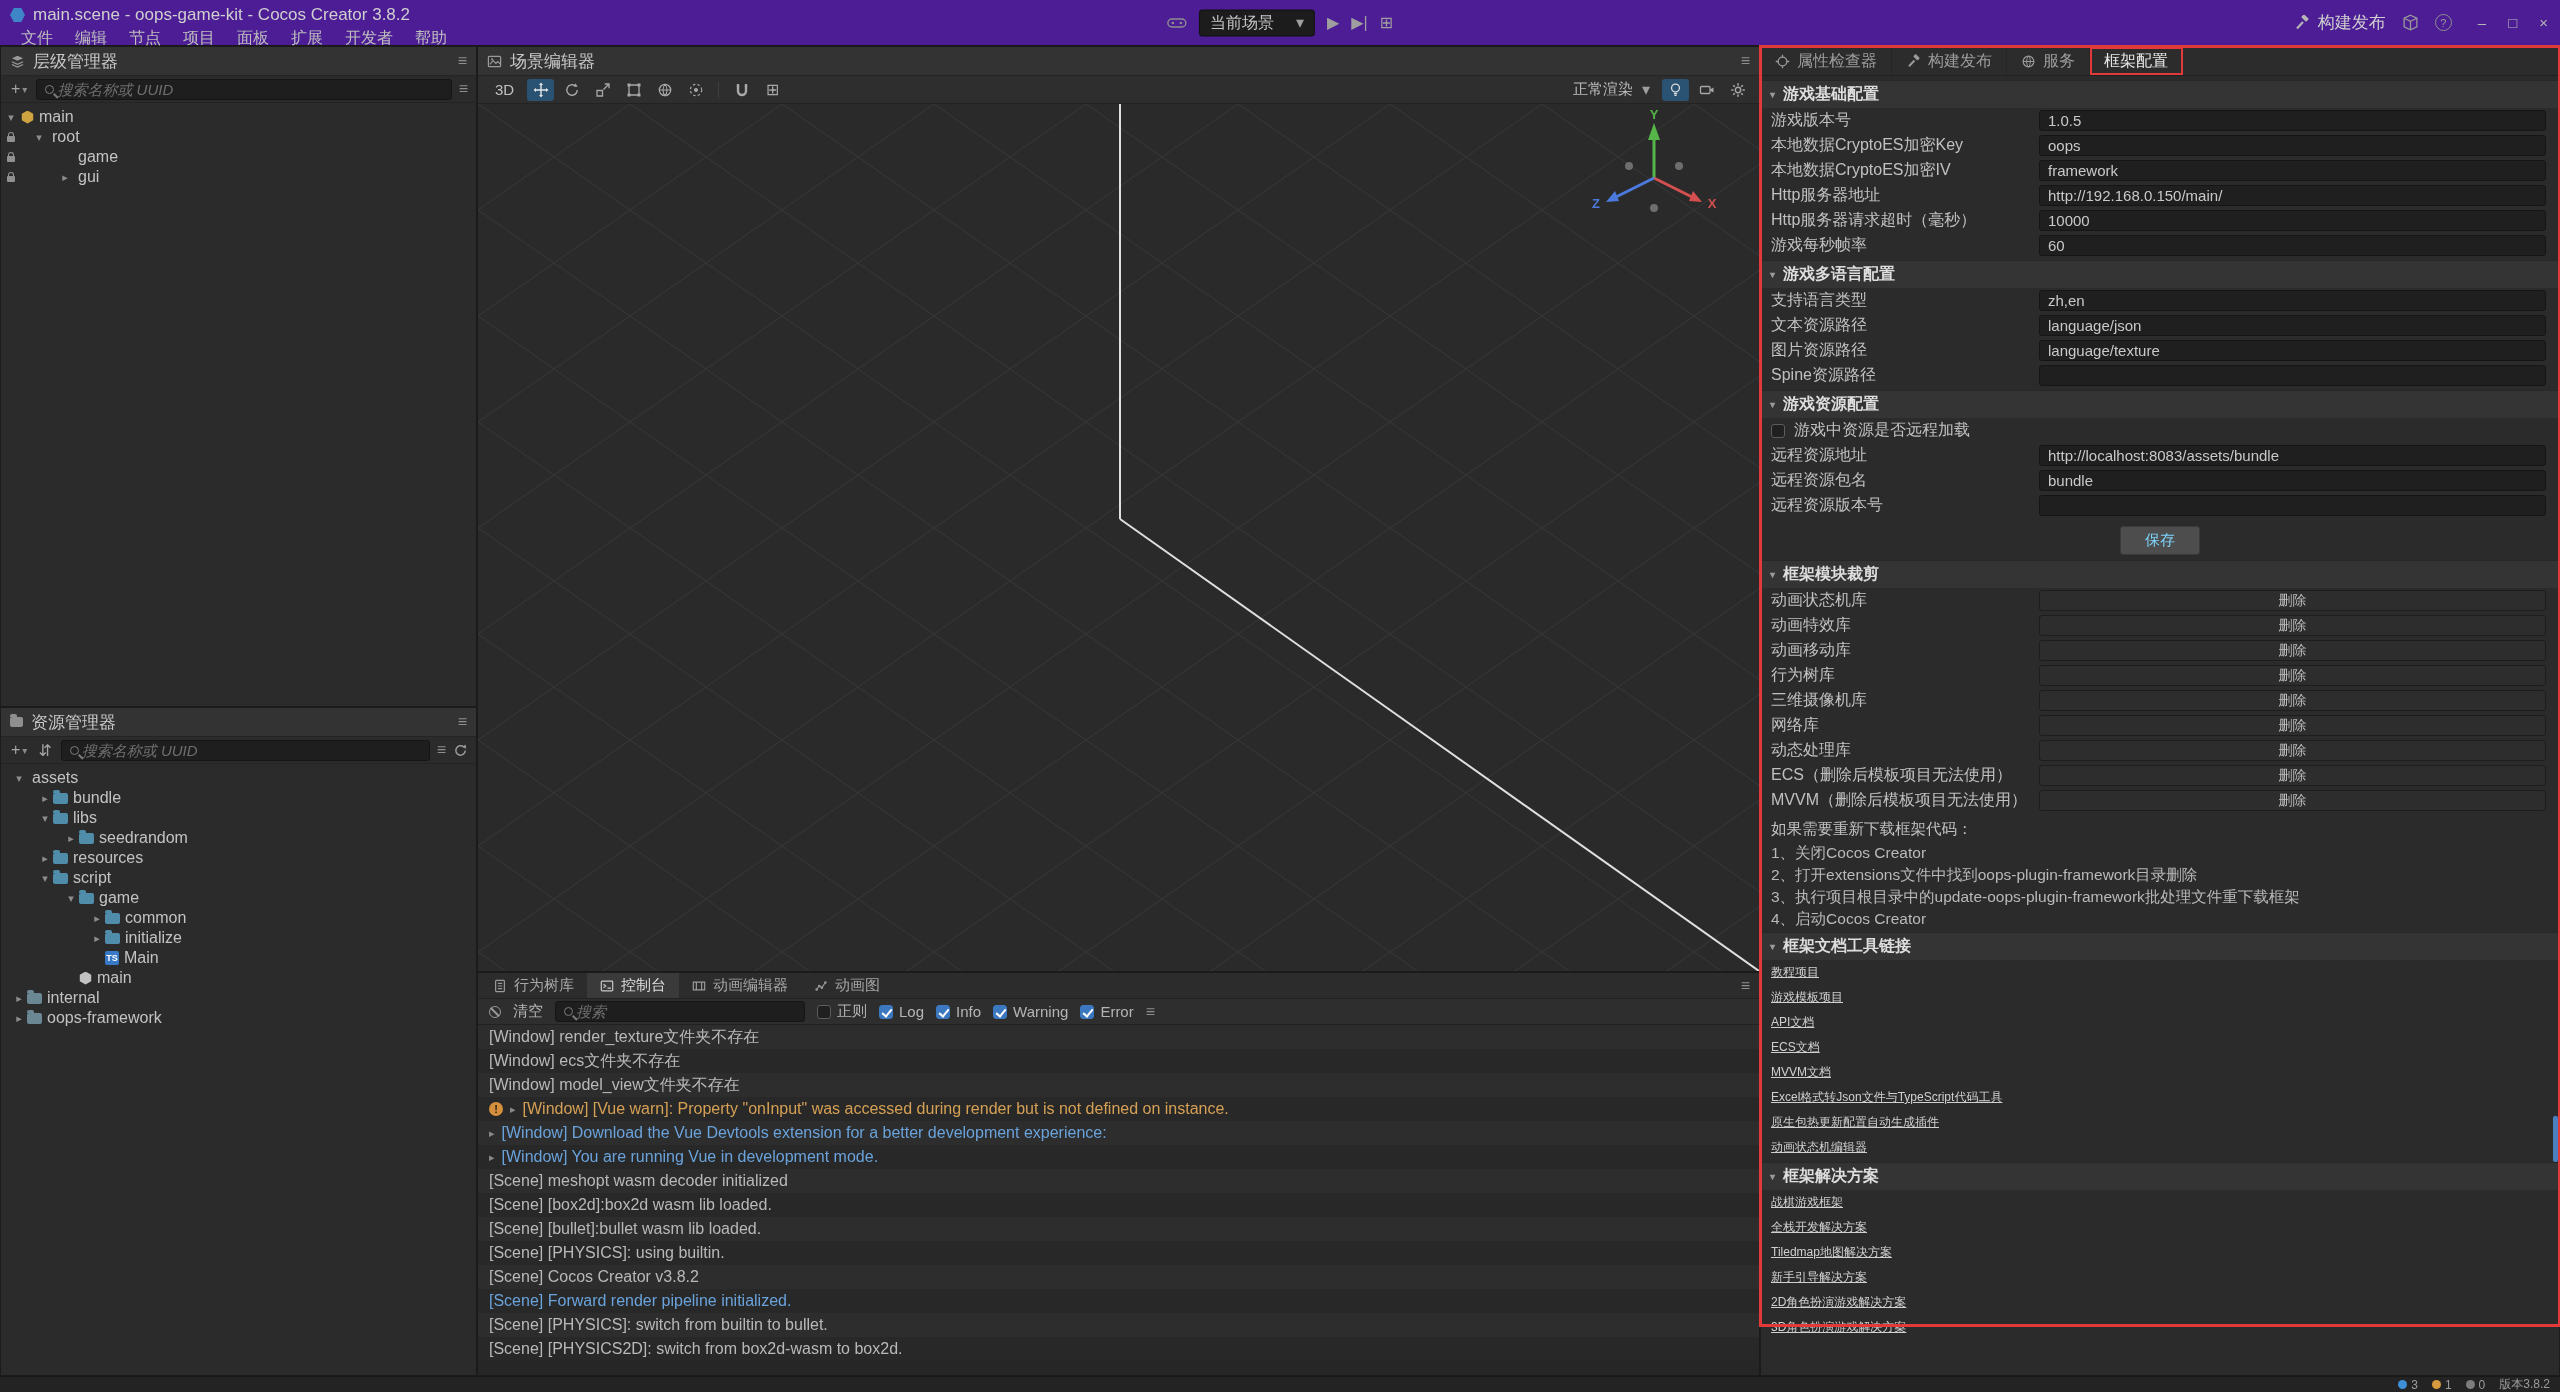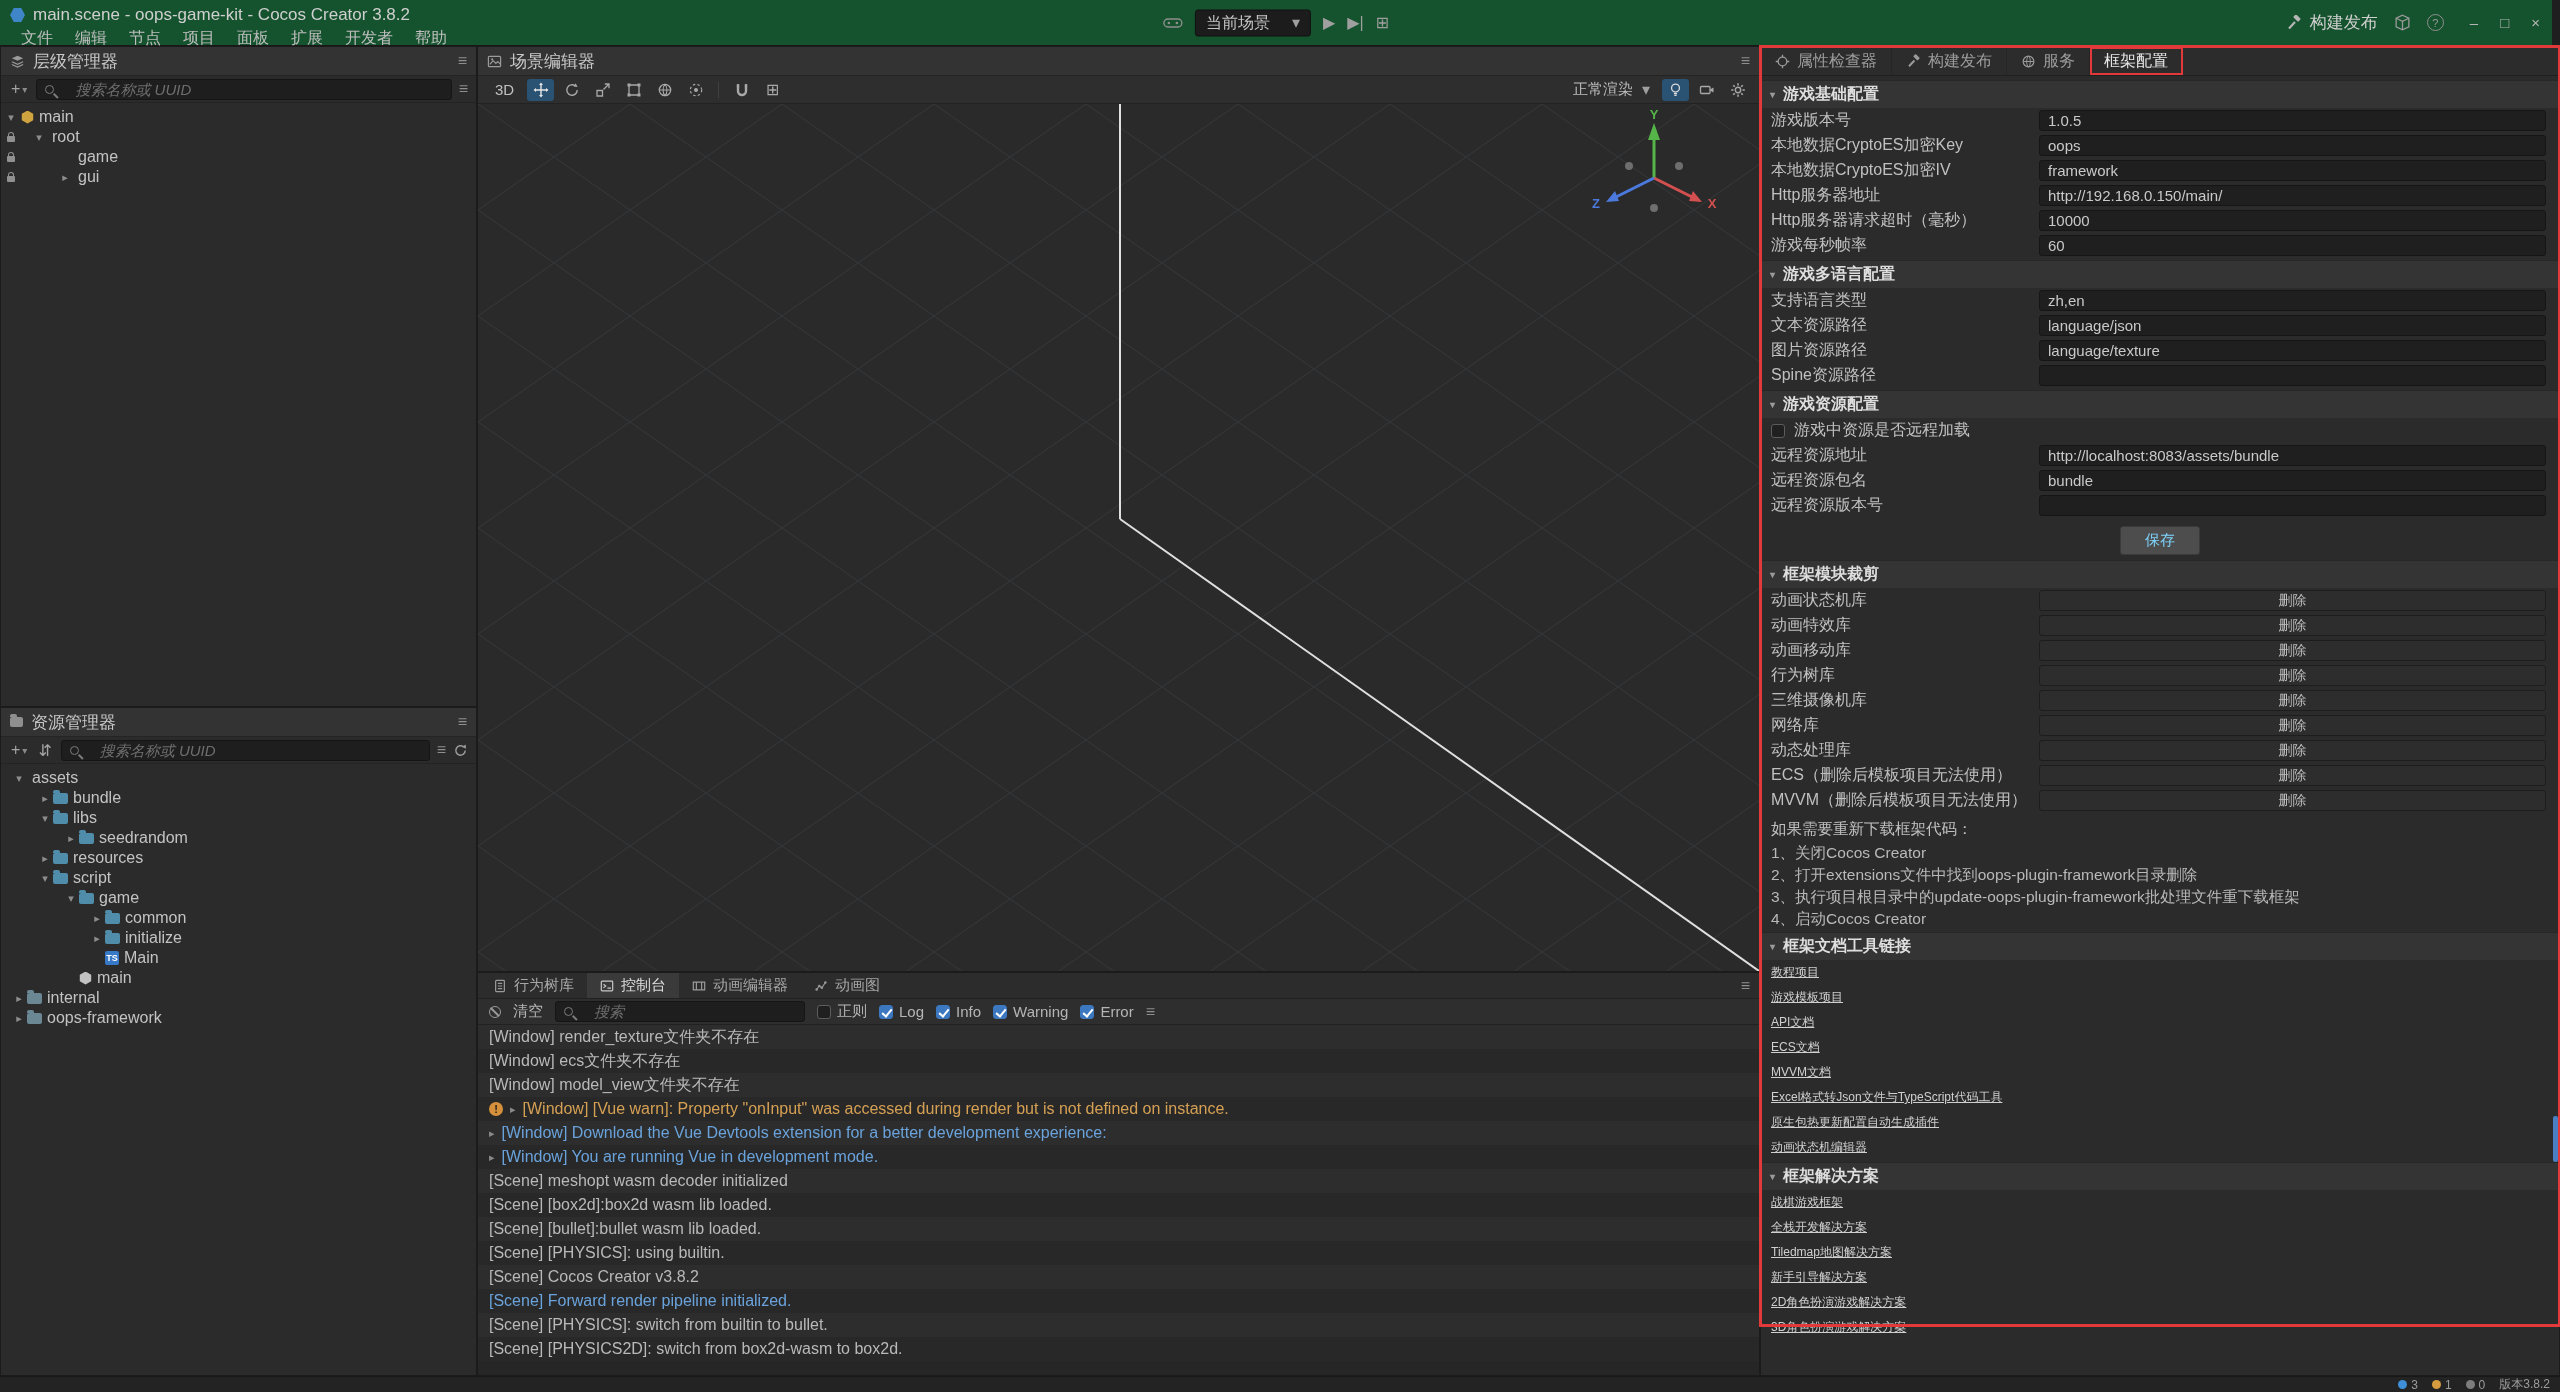--- a/index.html
+++ b/index.html
@@ -1,21 +1,21 @@
 <!DOCTYPE html>
 <html><head>
 <meta charset="utf-8">
 <style>
   *{margin:0;padding:0;box-sizing:border-box}
   html,body{background:#141414}
   #app{position:relative;width:2560px;height:1392px;background:#1f1f1f;overflow:hidden;
        font-family:"Liberation Sans",sans-serif;color:#c8c8c8;-webkit-font-smoothing:antialiased;cursor:default}
 
   
-  .titlebar{position:absolute;top:0;left:0;right:8px;height:46px;background:#14532d;border-bottom:1px solid #181818;display:flex;align-items:stretch}
+  .titlebar{position:absolute;top:0;left:0;right:0;height:46px;background:#4c1d95;border-bottom:1px solid #181818;display:flex;align-items:stretch}
   .tb-left{padding:5px 0 0 10px;flex:1;min-width:0}
   .title-row{display:flex;align-items:center;gap:8px;font-size:17px;color:#cfcfcf}
   .logo-hex{width:15px;height:15px;background:#3e86c8;clip-path:polygon(25% 4%,75% 4%,100% 50%,75% 96%,25% 96%,0% 50%);flex:none}
   .menu-row{display:flex;margin-top:2px}
   .menu-item{padding:1px 11px;font-size:16px;color:#bdbdbd;border-radius:3px}
   .tb-center{position:absolute;left:50%;top:50%;transform:translate(-50%,-50%);display:flex;align-items:center;gap:12px}
   .scene-select{display:flex;align-items:center;gap:22px;background:#1c1c1c;border:1px solid #101010;border-radius:3px;padding:0 10px;height:27px;font-size:16px;color:#c5c5c5}
   .glyph-btn{color:#9f9f9f;font-size:16px;line-height:1}
   .tb-right{display:flex;align-items:center;gap:16px;padding:0 12px;margin-left:auto}
   .build-btn{display:flex;align-items:center;gap:8px;font-size:17px;color:#cfcfcf}
@@ -29,21 +29,21 @@
   .scene{left:477px;top:46px;width:1283px;height:926px}
   .console{left:477px;top:972px;width:1283px;height:404px}
   .inspector{left:1760px;top:46px;width:800px;height:1330px}
   .panel-header{height:29px;flex:none;background:#333;display:flex;align-items:center;gap:8px;padding:0 9px;font-size:17px;color:#c9c9c9;border-bottom:1px solid #242424}
   .ph-spacer{flex:1}
   .ph-menu{color:#8f8f8f;font-size:16px}
 
   .search-row{height:27px;flex:none;display:flex;align-items:center;gap:7px;padding:0 8px;border-bottom:1px solid #232323}
   .sq-btn{display:flex;align-items:center;gap:2px;color:#a5a5a5;font-size:16px;padding:0 2px}
   .sq-btn .mini-caret{font-size:10px;color:#8a8a8a}
-  .search-box{flex:1;display:flex;align-items:center;gap:21px;height:21px;background:#1e1e1e;border:1px solid #151515;border-radius:3px;padding:0 8px;min-width:0}
+  .search-box{flex:1;display:flex;align-items:center;gap:3px;height:21px;background:#1e1e1e;border:1px solid #151515;border-radius:3px;padding:0 8px;min-width:0}
   .search-box input{flex:1;min-width:0;background:transparent;border:none;outline:none;color:#bbb;font-size:15px}
   .search-box input::placeholder{color:#6e6e6e;font-style:italic}
   .mag{width:9px;height:9px;border:1.5px solid #7c7c7c;border-radius:50%;position:relative;flex:none}
   .mag::after{content:"";position:absolute;width:6px;height:1.5px;background:#7c7c7c;transform:rotate(45deg);left:7px;top:9px}
 
   
   .tree{flex:1;overflow:hidden;padding:4px 0 0 0}
   .tree-row{height:20px;display:flex;align-items:center;font-size:16px;color:#c3c3c3}
   .gutter{width:20px;flex:none;display:flex;justify-content:center;align-items:center}
   .tw{width:16px;flex:none;text-align:center;color:#8d8d8d;font-size:11px}

